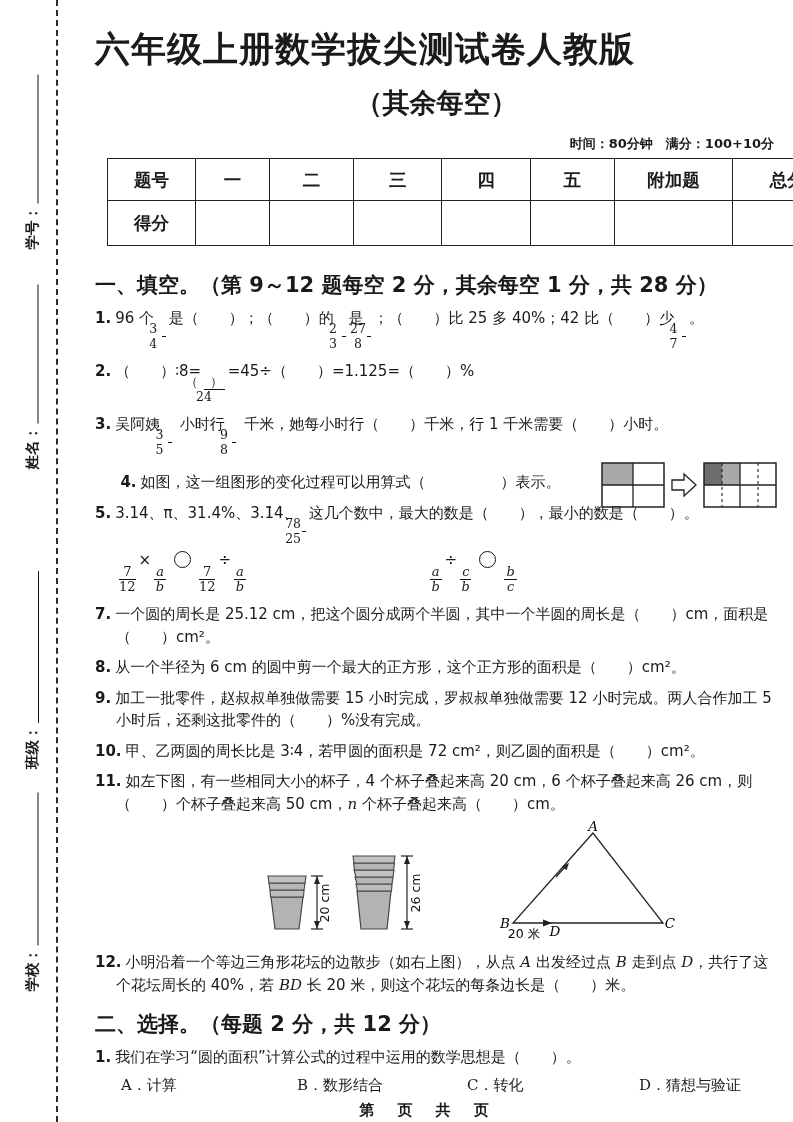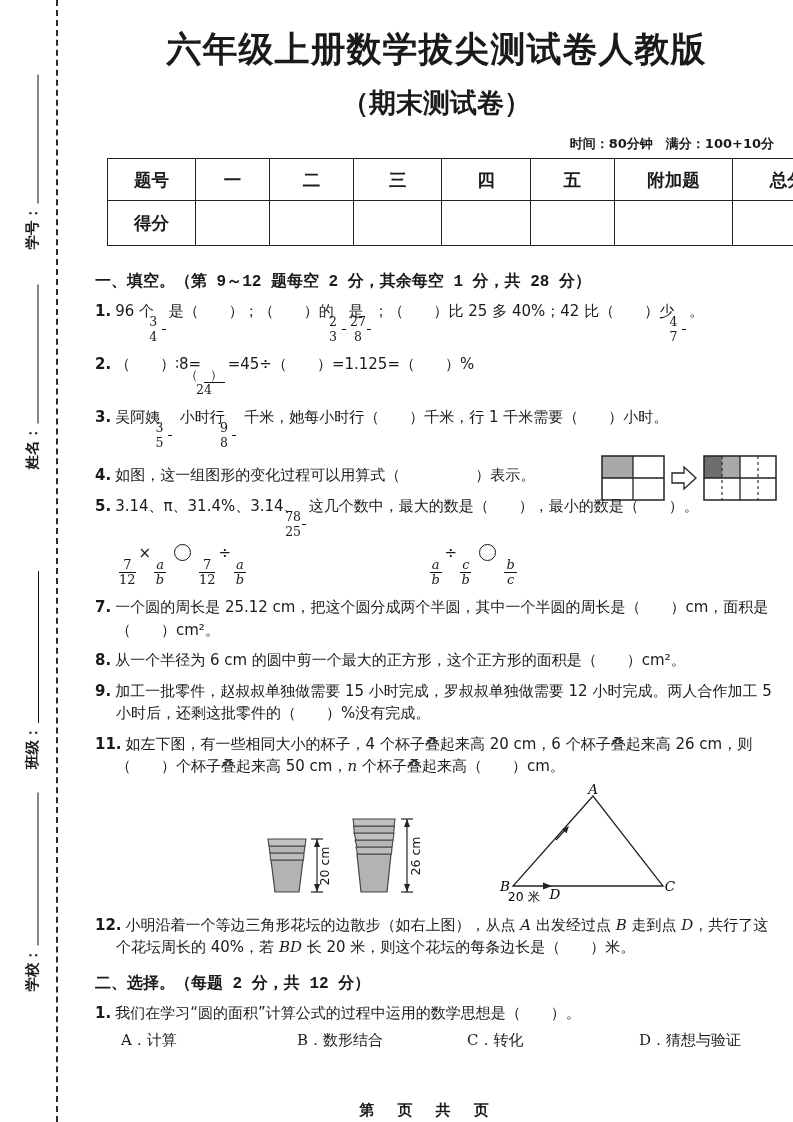--- a/index.html
+++ b/index.html
@@ -9,42 +9,42 @@
     overflow:hidden; color:#1a1a1a;
     font-family:"DejaVu Sans", sans-serif;
   }
   
   .binding-line { position:absolute; left:56px; top:0; bottom:0; border-left:2.5px dashed #2b2b2b; }
   .side-item { position:absolute; height:22px; transform:rotate(-90deg); display:flex; align-items:flex-end; }
   .side-text { font-size:14.5px; font-weight:600; white-space:nowrap; line-height:22px; }
   .side-line { flex:1; border-bottom:1.6px solid #111; margin-bottom:4px; margin-left:2px; }
   
   .main { position:absolute; left:95px; top:0; width:683px; }
-  .title { margin-top:26px; text-align:center; font-size:35px; font-weight:900; letter-spacing:1px; }
+  .title { margin-top:26px; text-align:left; font-size:35px; font-weight:900; letter-spacing:1px; }
   .subtitle { margin-top:12px; text-align:center; font-size:27px; font-weight:800; }
   .info { margin-top:14px; text-align:right; padding-right:4px; font-size:13px; font-weight:600; }
   
   table.score { border-collapse:collapse; margin:5px 0 0 12px; width:736px; table-layout:fixed; }
   table.score th, table.score td { border:1.7px solid #222; height:42px; text-align:center; font-size:17.5px; font-weight:700; }
   table.score td.blank { height:45px; }
   
-  .sec-heading { margin-top:25px; font-size:16px; font-weight:700;font-family:Liberation Mono, monospace; }
+  .sec-heading { margin-top:25px; font-size:21px; font-weight:700; }
   .q { margin-top:8px; font-size:15px; line-height:1.5; padding-left:21px; text-indent:-21px; }
   .q .qno { font-weight:700; margin-right:4px; }
   .qtext {}
   .frac { display:inline-flex; flex-direction:column; text-align:center; vertical-align:-10px;
           font-size:12.5px; line-height:1.15; margin:0 3px; font-family:"DejaVu Serif", serif; }
   .frac .num { border-bottom:1.3px solid #111; padding:0 2px; }
   .var { font-style:italic; font-family:"DejaVu Serif", serif; }
   .cmp-circle { display:inline-block; width:17px; height:17px; border:1.6px solid #111; border-radius:50%;
                 vertical-align:-3px; margin:0 5px; }
   .expr-line { margin-top:4px; padding-left:21px; font-size:15px; }
   .expr-line .frac { font-size:13px; vertical-align:-11px; }
   .q4row { position:relative; margin-top:8px; }
-  .q4row .q { margin-top:14px; margin-right:192px; }
+  .q4row .q { margin-top:14px; margin-right:192px;text-align:center; }
   .q4fig { position:absolute; right:-2px; top:-16px; }
   .figs-row { display:flex; align-items:flex-end; margin:6px 0 2px 150px; gap:58px; }
   
   .opts { display:grid; grid-template-columns:176px 170px 172px 1fr; padding-left:26px; margin-top:7px;
           font-size:15px; font-family:"DejaVu Serif", serif; }
   
   .footer { position:absolute; left:95px; width:667px; bottom:2px; text-align:center;
             font-size:15px; font-weight:700; letter-spacing:9px; }
 </style>
 </head>
@@ -67,21 +67,21 @@
     <span class="side-line"></span>
   </div>
   <div class="side-item" style="width:199px; left:-68px; top:881px;">
     <span class="side-text">学校：</span>
     <span class="side-line"></span>
   </div>
 
   <div class="main">
 
     <div class="title">六年级上册数学拔尖测试卷人教版</div>
-    <div class="subtitle">（期末测试卷）</div>
+    <div class="subtitle">（其余每空）</div>
     <div class="info">时间：80分钟　满分：100+10分</div>
 
     <table class="score">
       <tbody>
           <tr>
         <th style="width:12%">题号</th>
         <th style="width:10%">一</th>
         <th style="width:11.5%">二</th>
         <th style="width:12%">三</th>
         <th style="width:12%">四</th>
@@ -185,20 +185,23 @@
         </span></div>
 
     <div class="q">
       <span class="qno">7.</span><span class="qtext"><span>一个圆的周长是 25.12 cm，把这个圆分成两个半圆，其中一个半圆的周长是（　　）cm，面积是（　　）cm²。</span></span>
     </div>
     <div class="q">
       <span class="qno">8.</span><span class="qtext"><span>从一个半径为 6 cm 的圆中剪一个最大的正方形，这个正方形的面积是（　　）cm²。</span></span>
     </div>
     <div class="q">
       <span class="qno">9.</span><span class="qtext"><span>加工一批零件，赵叔叔单独做需要 15 小时完成，罗叔叔单独做需要 12 小时完成。两人合作加工 5 小时后，还剩这批零件的（　　）%没有完成。</span></span>
+    </div>
+    <div class="q">
+      <span class="qno">10.</span><span class="qtext"><span>甲、乙两圆的周长比是 3∶4，若甲圆的面积是 72 cm²，则乙圆的面积是（　　）cm²。</span></span>
     </div>
     <div class="q">
       <span class="qno">11.</span><span class="qtext"><span>如左下图，有一些相同大小的杯子，4 个杯子叠起来高 20 cm，6 个杯子叠起来高 26 cm，则（　　）个杯子叠起来高 50 cm，</span><span class="var">n</span><span> 个杯子叠起来高（　　）cm。</span></span>
     </div>
 
     <div class="figs-row">
       <svg width="190" height="118" viewBox="0 0 190 118">
 
         <polygon points="26,72 58,72 54,104 30,104" fill="#b3b3b3" stroke="#444" stroke-width="1.2"></polygon>
         <polygon points="25,65 59,65 58.5,72 25.5,72" fill="#bdbdbd" stroke="#444" stroke-width="1.1"></polygon>

